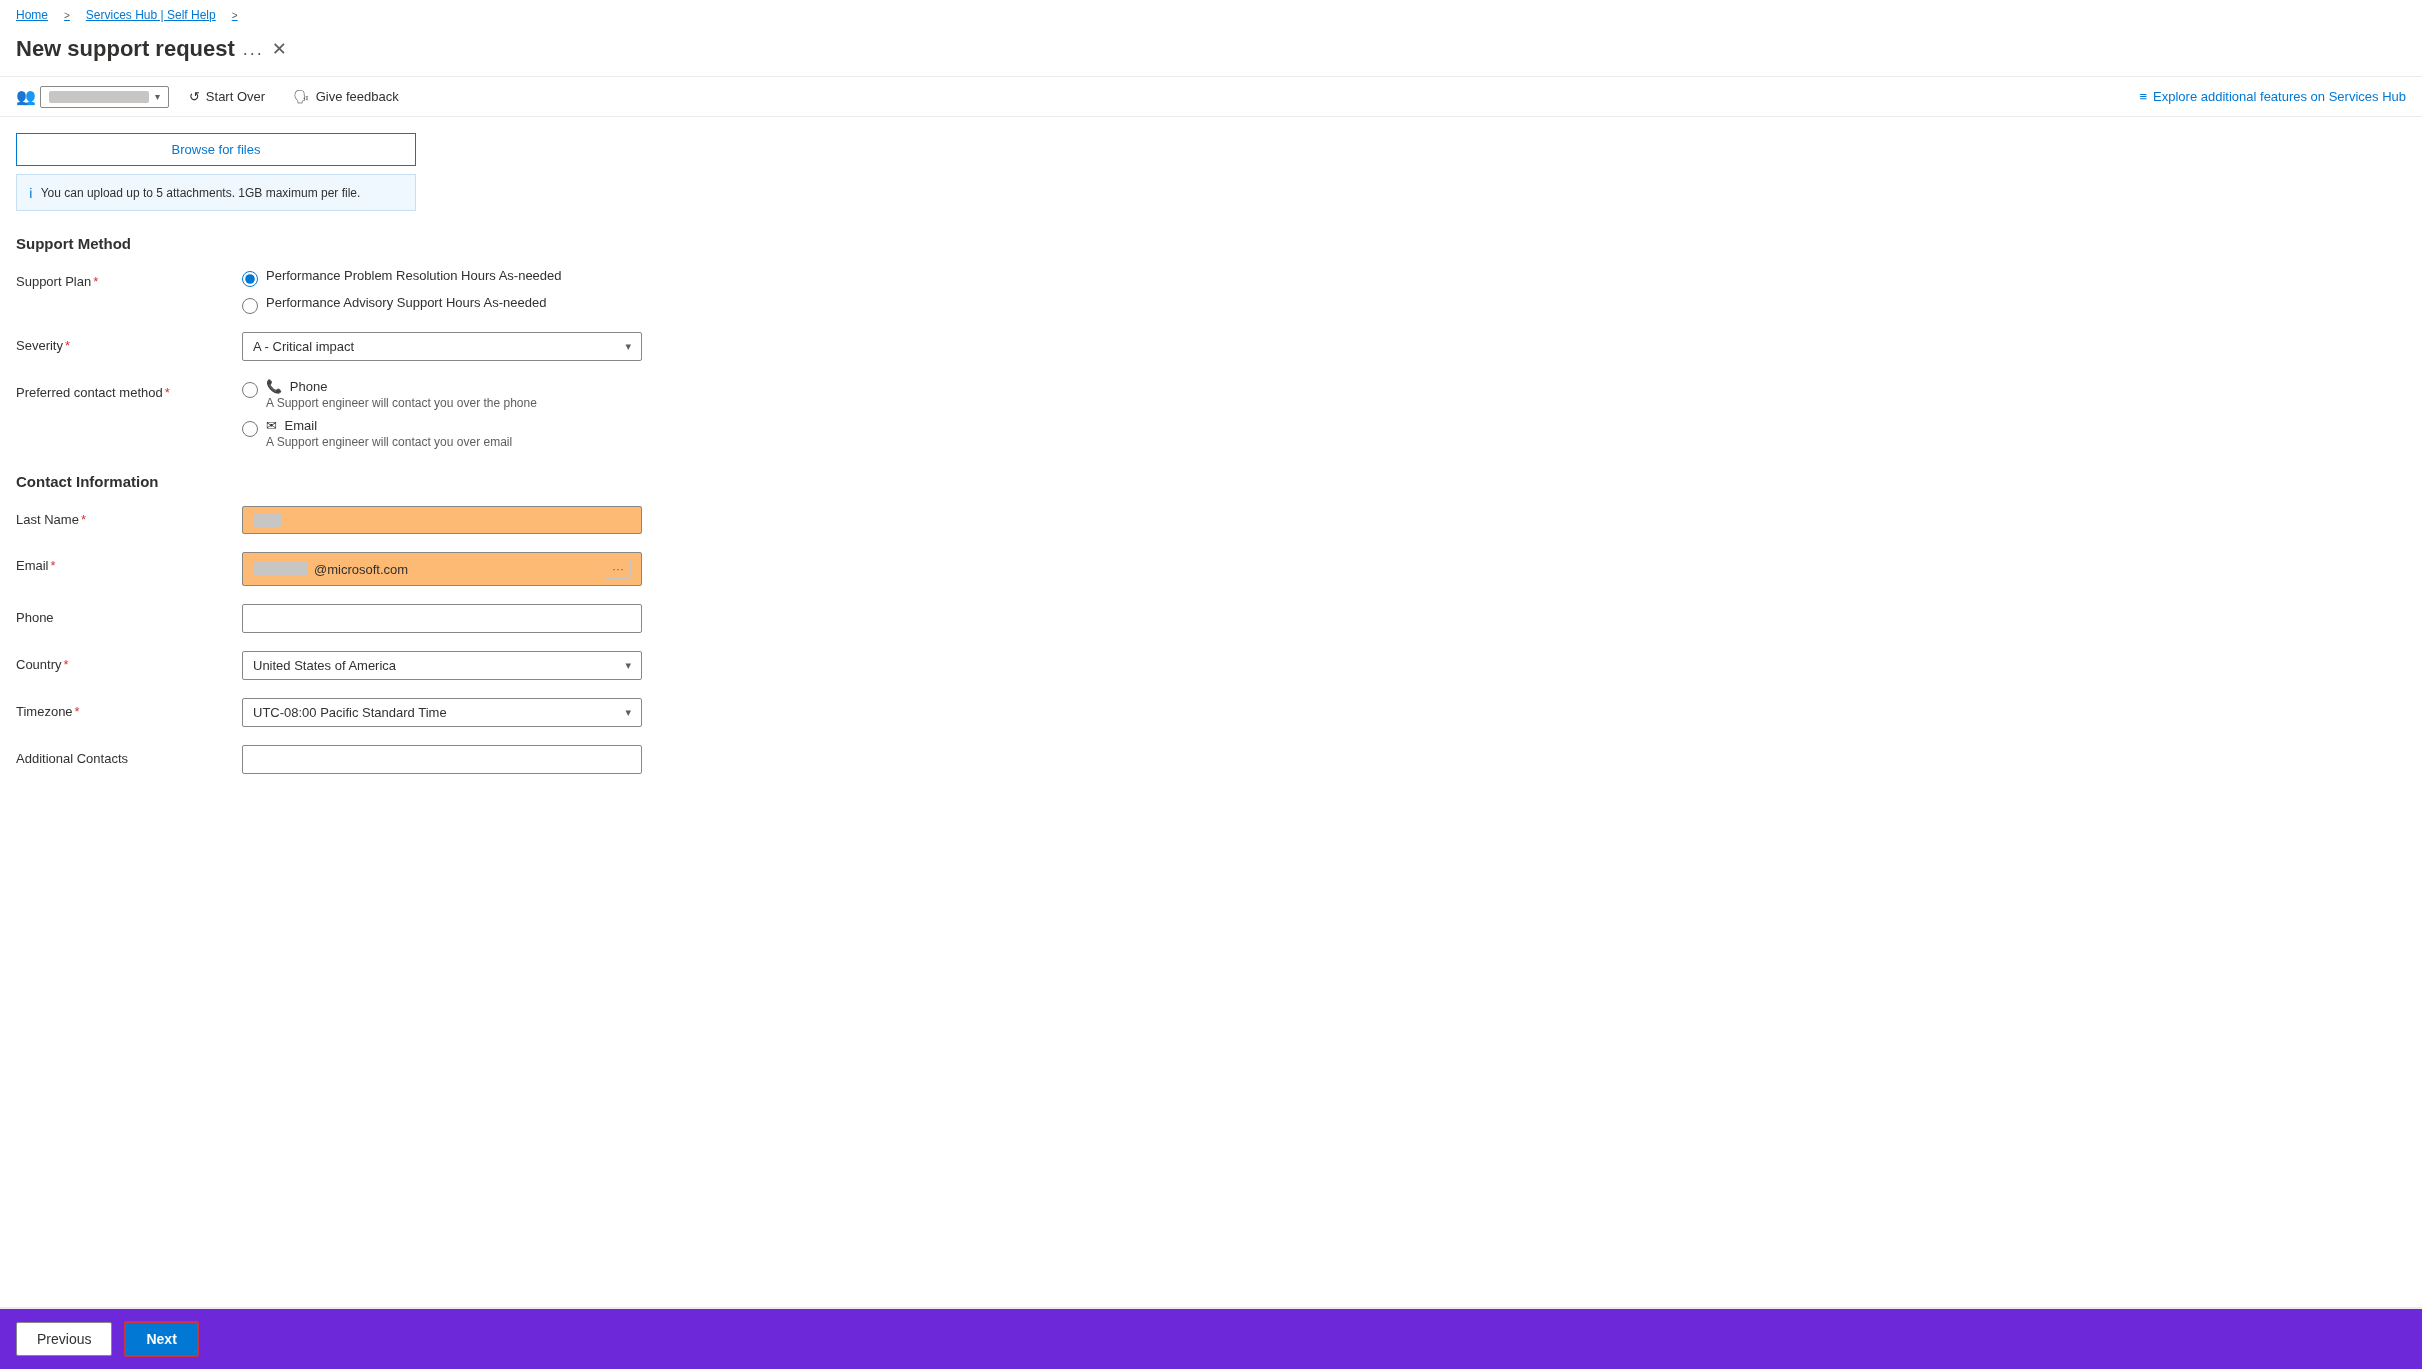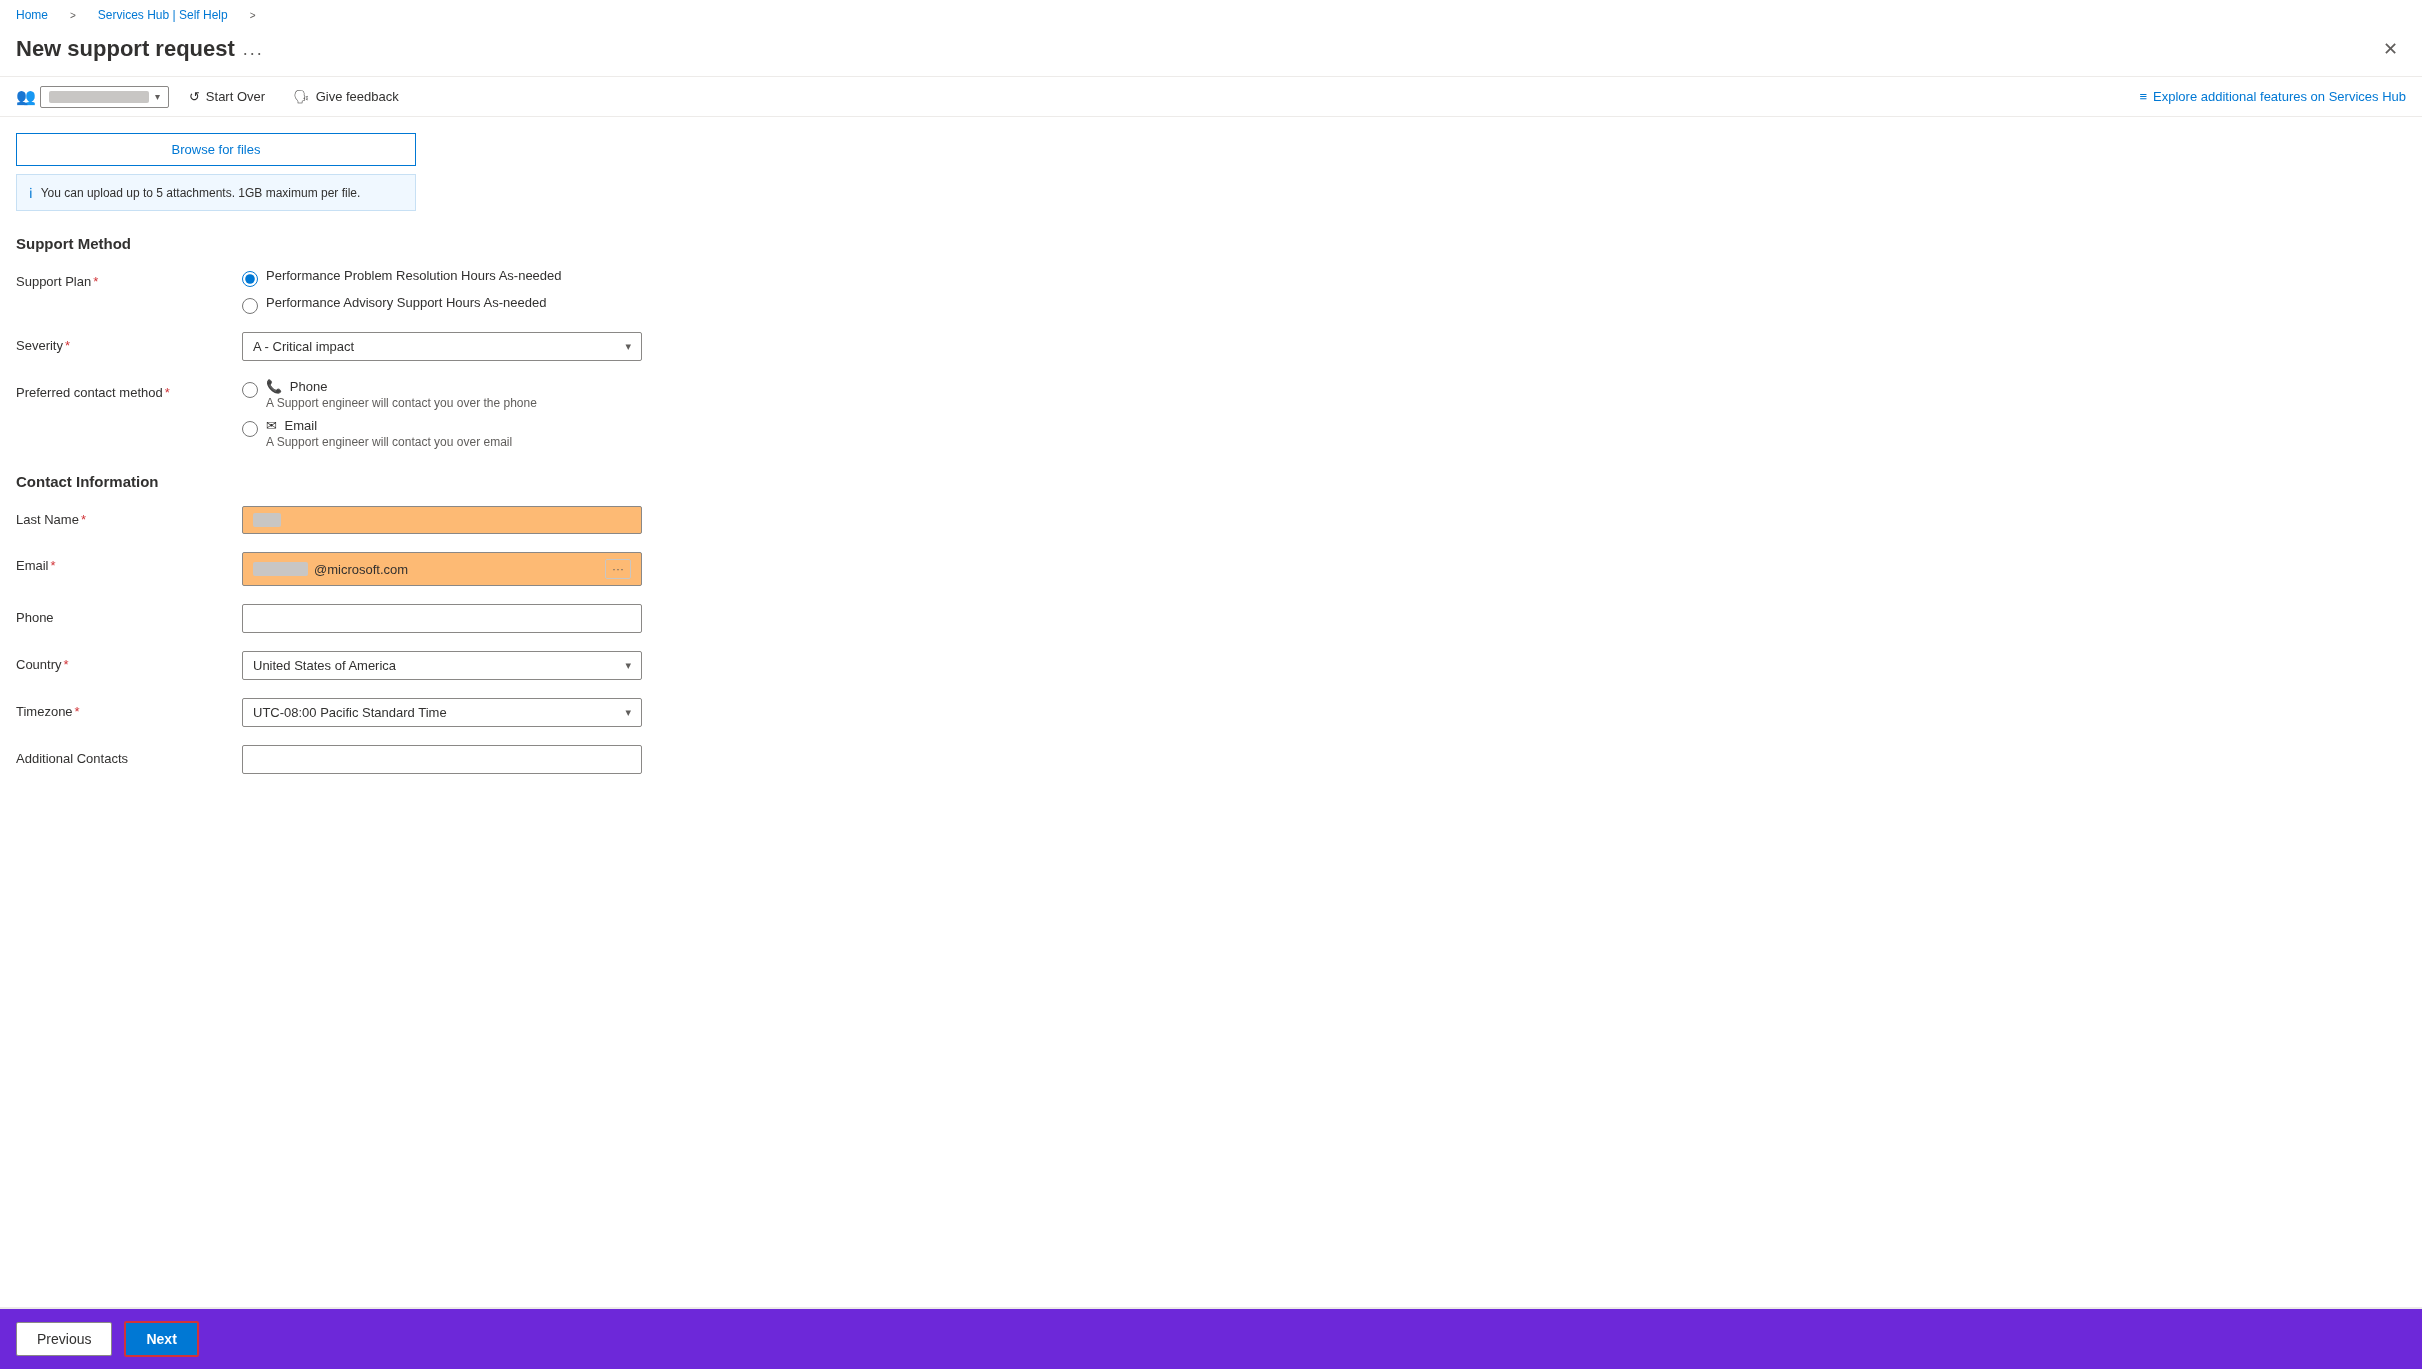--- a/index.html
+++ b/index.html
@@ -16,36 +16,36 @@
       height: 100vh;
       overflow: hidden;
     }
     
     .breadcrumb {
       display: flex;
       align-items: center;
       padding: 8px 16px;
       font-size: 12px;
       color: #0078d4;
-      gap: 22px;
+      gap: 16px;
+      text-decoration: underline;
     }
     .breadcrumb a {
       color: #0078d4;
       text-decoration: none;
       cursor: pointer;
     }
     .breadcrumb-sep {
       color: #605e5c;
       font-size: 10px;
     }
     
     .page-header {
       display: flex;
       align-items: center;
-      justify-content: space-between;
       padding: 4px 16px 12px 16px;
       border-bottom: 1px solid #edebe9;
     }
     .page-title-area {
       display: flex;
       align-items: center;
       gap: 8px;
     }
     .page-title {
       font-size: 22px;

